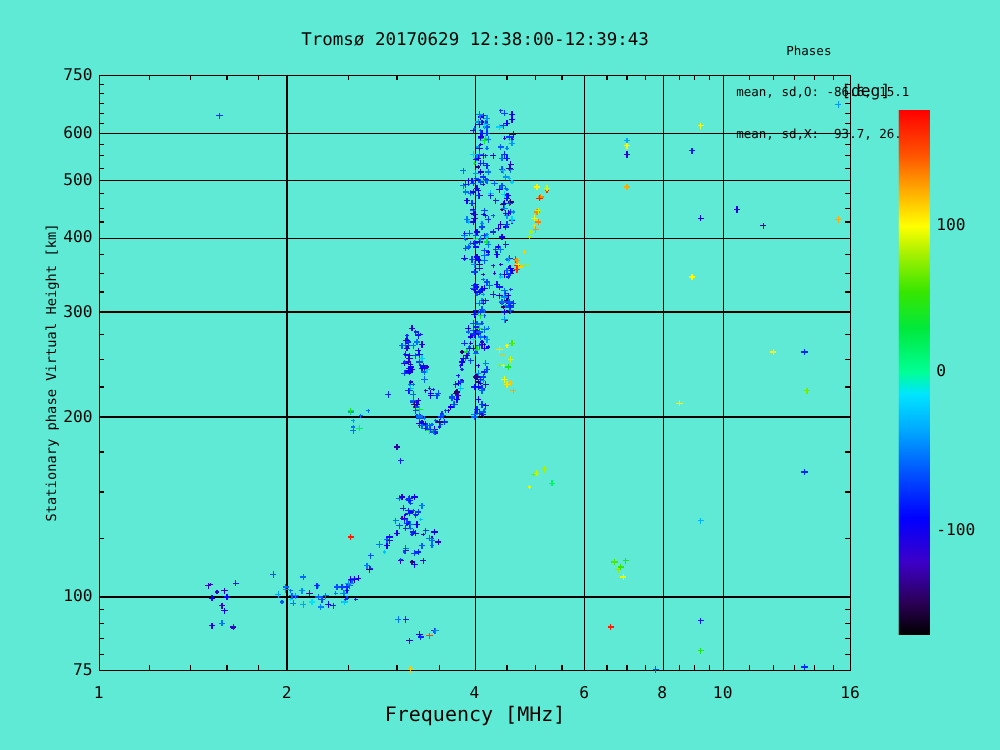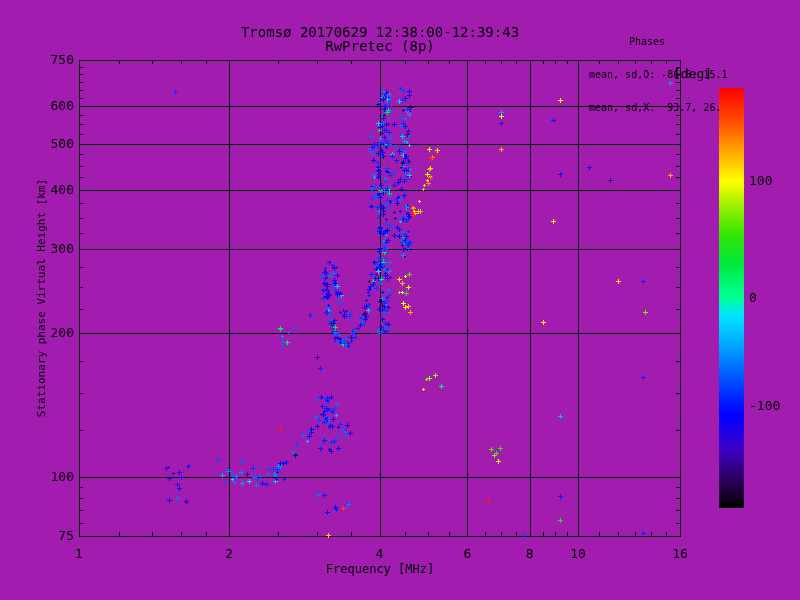--- a/index.html
+++ b/index.html
@@ -1,36 +1,35 @@
 <!DOCTYPE html>
 <html><head>
 <meta charset="utf-8">
 <style>
   html,body{margin:0;padding:0;background:#fff}
-  .stage{position:relative;width:800px;height:600px;background:#a21caf;
+  .stage{position:relative;width:800px;height:600px;background:#5eead4;
          font-family:"DejaVu Sans Mono",monospace;color:#000;overflow:hidden}
   .title{position:absolute;left:0;top:24px;width:760px;text-align:center;font-size:14px}
   .subtitle{position:absolute;left:0;top:38px;width:760px;text-align:center;font-size:14px}
   .stats{position:absolute;left:589px;top:14px;font-size:10px;line-height:11px;white-space:pre}
   .stats-h{padding-left:40px}
   .ylabel{position:absolute;left:41px;top:298px;transform:translate(-50%,-50%) rotate(-90deg);
           font-size:11px;white-space:nowrap}
-  .xlabel{position:absolute;left:0;top:562px;width:760px;text-align:center;font-size:12px}
+  .xlabel{position:absolute;left:0;top:562px;width:760px;text-align:center;font-size:16px}
   .deg{position:absolute;left:673px;top:66px;font-size:13px}
   .cbar{position:absolute;left:719px;top:88px;width:25px;height:420px}
   .cbt{position:absolute;left:749px;font-size:13px;line-height:14px}
   #plot{position:absolute;left:0;top:0}
   #plot text{font-family:"DejaVu Sans Mono",monospace;font-size:13px;fill:#000}
 </style>
 </head>
 <body>
 
 <div class="stage">
   <div class="title">Tromsø 20170629 12:38:00-12:39:43</div>
-  <div class="subtitle">RwPretec (8p)</div>
   <div class="stats">
     <div class="stats-h">Phases</div>
     <div>mean, sd,O: -86.6, 15.1</div>
     <div>mean, sd,X:  93.7, 26.9</div>
   </div>
   <div class="ylabel">Stationary phase Virtual Height [km]</div>
   <div class="xlabel">Frequency [MHz]</div>
   <svg id="plot" width="800" height="600">
       <g stroke="#000" stroke-width="1" shape-rendering="crispEdges">
         <line x1="229.5" y1="60" x2="229.5" y2="536"></line>
@@ -853,15 +852,15 @@
         <path d="M558,496.5h5M560.5,494v5" stroke="rgb(0,27,255)"></path>
         <path d="M558,520.5h5M560.5,518v5" stroke="rgb(33,231,24)"></path>
         <path d="M641,533.5h5M643.5,531v5" stroke="rgb(0,40,255)"></path>
       </g>
     </svg>
   <div class="deg">[deg]</div>
   <div id="cbar" class="cbar" style="background: linear-gradient(rgb(255, 0, 0) 0%, rgb(255, 80, 0) 8.3%, rgb(255, 170, 0) 15.3%, rgb(255, 255, 0) 22.2%, rgb(160, 240, 0) 27.8%, rgb(55, 230, 0) 34.7%, rgb(0, 233, 60) 41.7%, rgb(0, 255, 150) 50%, rgb(0, 228, 255) 54.2%, rgb(0, 168, 255) 61.1%, rgb(0, 80, 255) 69.4%, rgb(0, 0, 255) 77.8%, rgb(60, 0, 200) 86.1%, rgb(40, 0, 78) 94.4%, rgb(0, 0, 0) 100%);"></div>
   <div id="cbarticks">
       <div class="cbt" style="top: 174.333px;">100</div>
       <div class="cbt" style="top: 291px;">0</div>
-      <div class="cbt" style="top: 399px; text-align: center;">-100</div>
+      <div class="cbt" style="top: 418px; text-align: center;">-100</div>
     </div>
 </div>
 
 </body></html>

